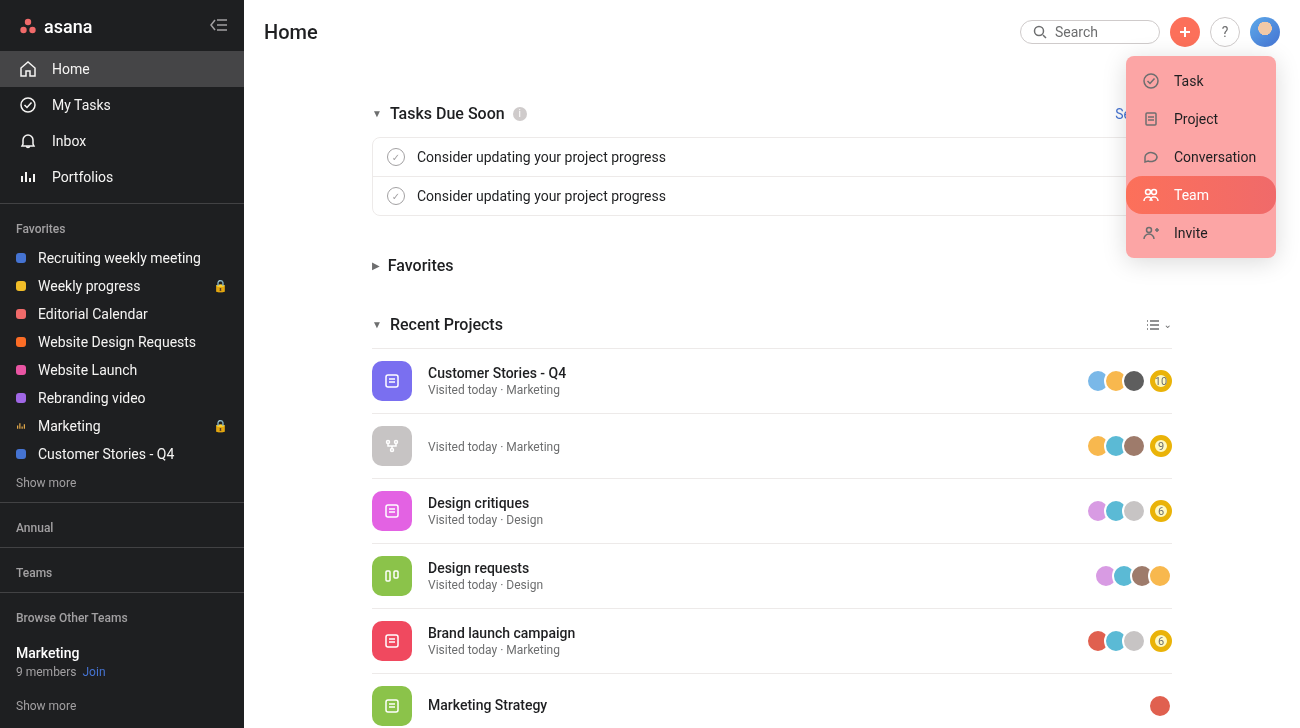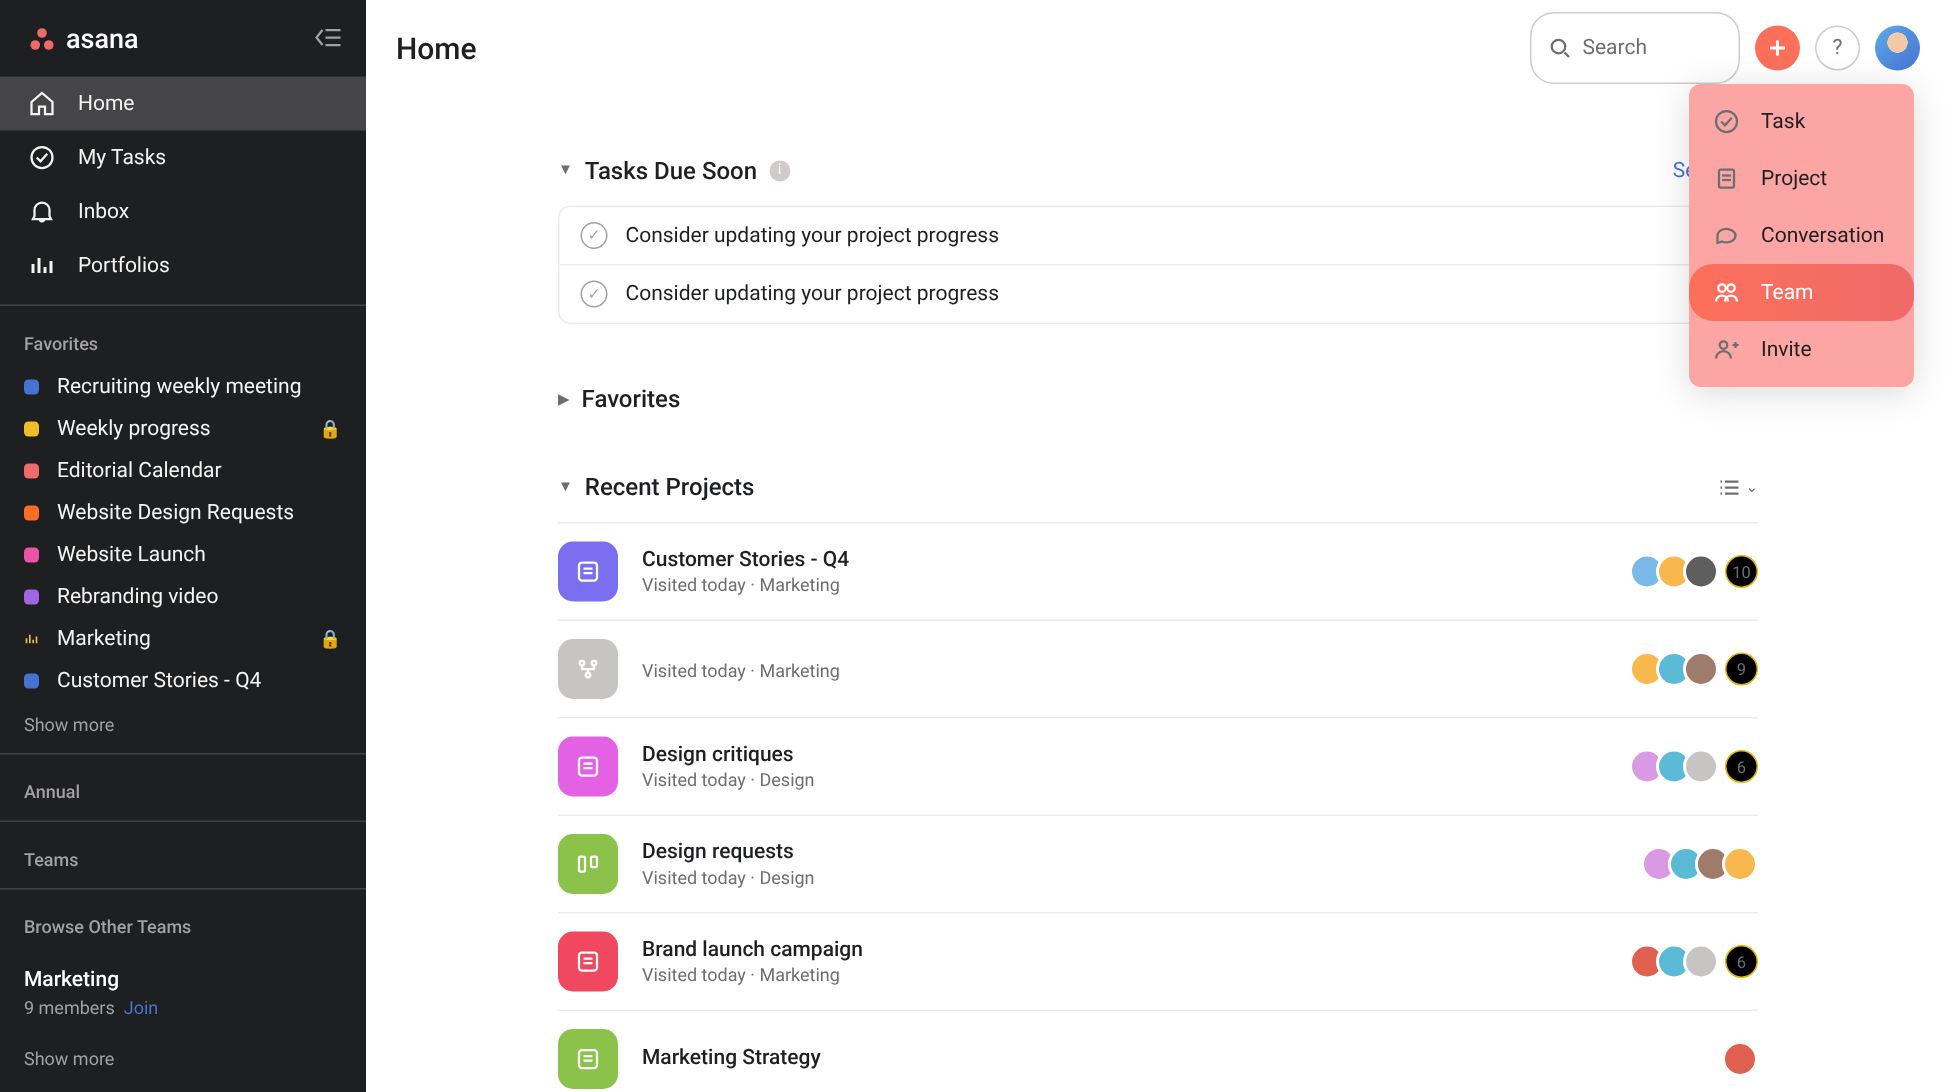--- a/index.html
+++ b/index.html
@@ -25,21 +25,21 @@
 .team-block { padding: 12px 16px; }
 .team-name { font-size: 14px; font-weight: 500; color: #fff; }
 .team-meta { font-size: 12px; color: #a2a0a2; margin-top: 4px; }
 .team-meta a { color: #4573d2; cursor: pointer; margin-left: 6px; }
 
 
 .main { flex: 1; background: #fff; display: flex; flex-direction: column; overflow: hidden; }
 .topbar { height: 64px; display: flex; align-items: center; padding: 0 20px; }
 .page-title { font-size: 20px; font-weight: 500; }
 .topbar-spacer { flex: 1; }
-.search { display: flex; align-items: center; gap: 8px; width: 140px; height: 48px; border: 1px solid #cfcbcb; border-radius: 16px; padding: 0 12px; color: #6d6e6f; font-size: 14px; }
+.search { display: flex; align-items: center; gap: 8px; width: 140px; height: 24px; border: 1px solid #cfcbcb; border-radius: 16px; padding: 0 12px; color: #6d6e6f; font-size: 14px; }
 .topbar-actions { display: flex; align-items: center; gap: 10px; margin-left: 10px; }
 .circle-btn { width: 30px; height: 30px; border-radius: 50%; display: flex; align-items: center; justify-content: center; cursor: pointer; font-size: 16px; }
 .plus-btn { background: #fc705a; color: #fff; }
 .help-btn { border: 1px solid #cfcbcb; color: #6d6e6f; font-size: 14px; }
 .avatar-btn { background: linear-gradient(135deg,#5da9e9,#4573d2); width: 30px; height: 30px; border-radius: 50%; overflow:hidden; position:relative; }
 .avatar-btn::after{content:"";position:absolute;inset:0;background:radial-gradient(circle at 50% 38%, #f2c9a7 0 28%, transparent 29%);}
 
 
 .content { flex: 1; overflow-y: auto; padding: 0 20px 40px 20px; }
 .content-inner { max-width: 800px; margin: 0 auto; padding-top: 40px; }
@@ -57,21 +57,21 @@
 .view-toggle { margin-left: auto; color: #6d6e6f; display:flex;align-items:center;gap:4px;font-size:14px;cursor:pointer; }
 .project-list { border-top: 1px solid #edeae9; }
 .project-row { display: flex; align-items: center; gap: 16px; padding: 12px 0; border-bottom: 1px solid #edeae9; cursor: pointer; }
 .proj-icon { width: 40px; height: 40px; border-radius: 10px; display: flex; align-items: center; justify-content: center; color: #fff; flex-shrink:0; }
 .proj-info { flex: 1; min-width: 0; }
 .proj-name { font-size: 14px; font-weight: 500; }
 .proj-meta { font-size: 12px; color: #6d6e6f; margin-top: 2px; }
 .proj-members { display: flex; align-items: center; }
 .member-dot { width: 24px; height: 24px; border-radius: 50%; border: 2px solid #fff; margin-left: -6px; background: #ddd; }
 .member-dot:first-child { margin-left: 0; }
-.member-count { margin-left: 4px; width: 22px; height: 22px; border: 1px solid #eab308; border-radius: 50%; font-size: 11px; color: #6d6e6f; display: flex; align-items: center; justify-content: center; background:#000000; }
+.member-count { margin-left: 4px; width: 22px; height: 22px; border: 5px solid #eab308; border-radius: 50%; font-size: 11px; color: #6d6e6f; display: flex; align-items: center; justify-content: center; background:#fef9c3; }
 
 
 .dropdown { position: absolute; top: 56px; right: 24px; width: 150px; background: #fca5a5; border-radius: 8px; box-shadow: 0 4px 24px rgba(0,0,0,0.15); padding: 6px 0; z-index: 100; }
 .drop-item { display: flex; align-items: center; gap: 14px; padding: 10px 16px; font-size: 14px; cursor: pointer; }
 .drop-item.highlighted { background: linear-gradient(90deg,#fc705a,#f06a6a); color: #fff; border-radius: 16px; }
 .drop-icon { width: 18px; height: 18px; display:flex;align-items:center;justify-content:center; }
 </style>
 </head>
 <body>
 

